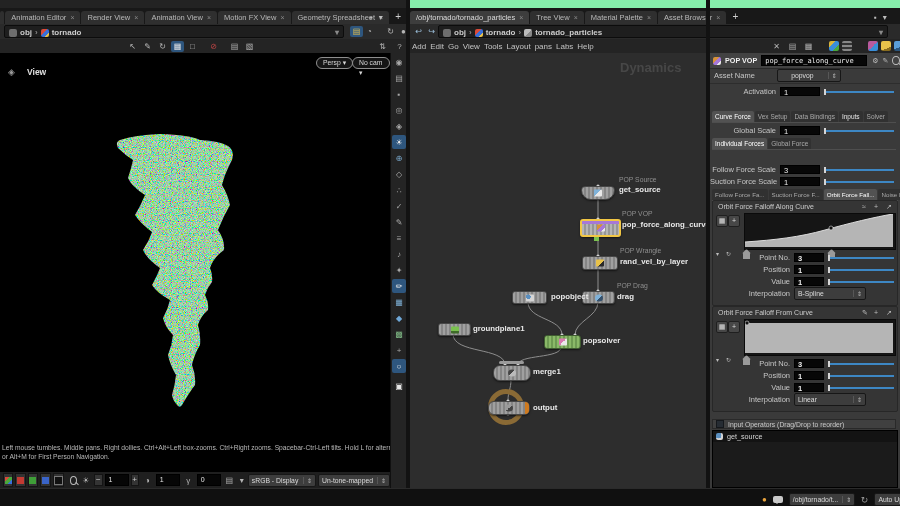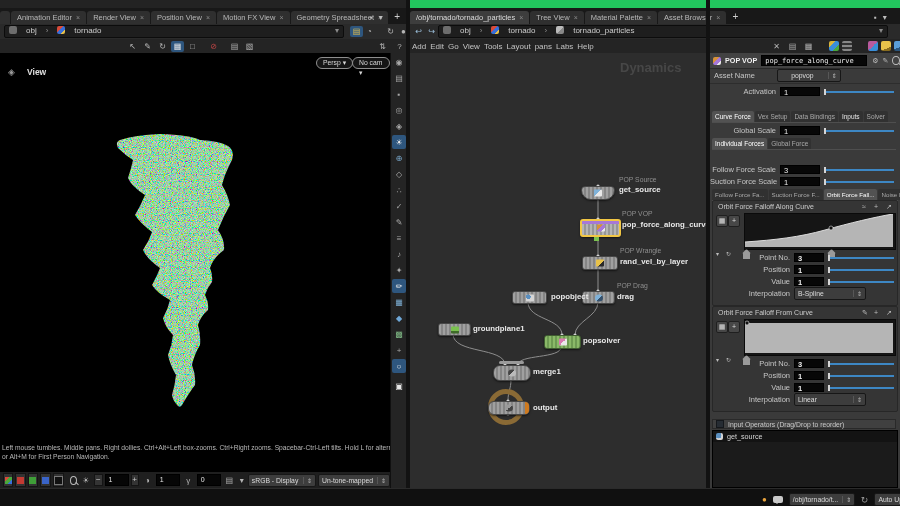--- a/index.html
+++ b/index.html
@@ -1,30 +1,30 @@
 <!DOCTYPE html>
 <html><head>
 <meta charset="utf-8">
 <style>
   html,body{margin:0;padding:0;background:#000;}
-  #app{position:relative;width:900px;height:506px;background:#22c55e;overflow:hidden;
+  #app{position:relative;width:900px;height:506px;background:#86efac;overflow:hidden;
        font-family:"Liberation Sans",sans-serif;color:#cfcfcf;-webkit-font-smoothing:antialiased;}
   .abs{position:absolute;}
   
   .tabbar{position:absolute;top:8px;height:16px;background:#181818;display:flex;align-items:flex-end;}
   .tab{background:#2f2f2f;color:#b8b8b8;font-size:7.5px;height:13px;line-height:13px;padding:0 6px;
        margin-right:1px;border-radius:3px 3px 0 0;display:flex;align-items:center;gap:4px;white-space:nowrap;}
   .tab.active{background:#3d3d3d;color:#dcdcdc;}
   .tab .x{color:#8a8a8a;font-size:7px;}
   .plustab{color:#cfcfcf;font-size:10px;padding:0 5px;height:13px;line-height:12px;}
   .bar-ico{color:#bdbdbd;font-size:8px;line-height:13px;}
   
   .pathbar{position:absolute;top:24px;height:15px;background:#2a2a2a;display:flex;align-items:center;font-size:8px;}
-  .pathfield{background:#1e1e1e;border:1px solid #0c0c0c;height:11px;display:flex;align-items:flex-start;gap:9px;
-             padding:0 4px;border-radius:2px;flex:none;}
+  .pathfield{background:#1e1e1e;border:1px solid #0c0c0c;height:11px;display:flex;align-items:flex-end;gap:3px;
+             padding:0 4px;border-radius:2px;flex:none;font-weight:bold;}
   .crumb{color:#cccccc;white-space:nowrap;}
   .sep{color:#8a8a8a;font-size:8px;}
   .chip{display:inline-block;width:8px;height:8px;border-radius:2px;flex:none;}
   .menubar{position:absolute;top:39px;height:14px;background:#242424;display:flex;align-items:center;font-size:8px;}
   .menu{padding:0 2px;color:#c3c3c3;}
   .tool-ico{width:13px;height:11px;display:flex;align-items:center;justify-content:center;font-size:8px;
             color:#b5b5b5;border-radius:2px;flex:none;}
   .tool-ico.hl{background:#2e567e;color:#e8e8e8;}
   
   #viewport{position:absolute;left:0;top:53px;width:390px;height:418px;background:#000;overflow:hidden;}
@@ -105,21 +105,21 @@
       <div class="tab" style="width:6px;padding:0 2px;"></div>
       <div class="tab">
           <span>Animation Editor</span>
           <span class="x">×</span>
         </div>
       <div class="tab">
           <span>Render View</span>
           <span class="x">×</span>
         </div>
       <div class="tab">
-          <span>Position View</span>
+          <span>Animation View</span>
           <span class="x">×</span>
         </div>
       <div class="tab">
           <span>Motion FX View</span>
           <span class="x">×</span>
         </div>
       <div class="tab">
           <span>Geometry Spreadsheet</span>
           <span class="x">×</span>
         </div>

